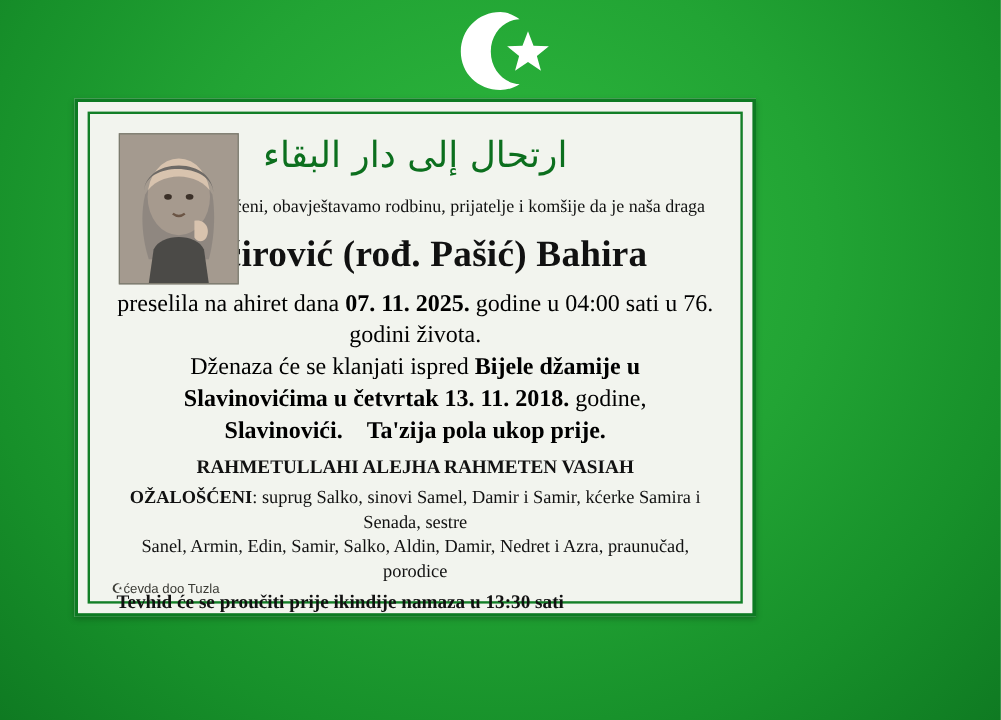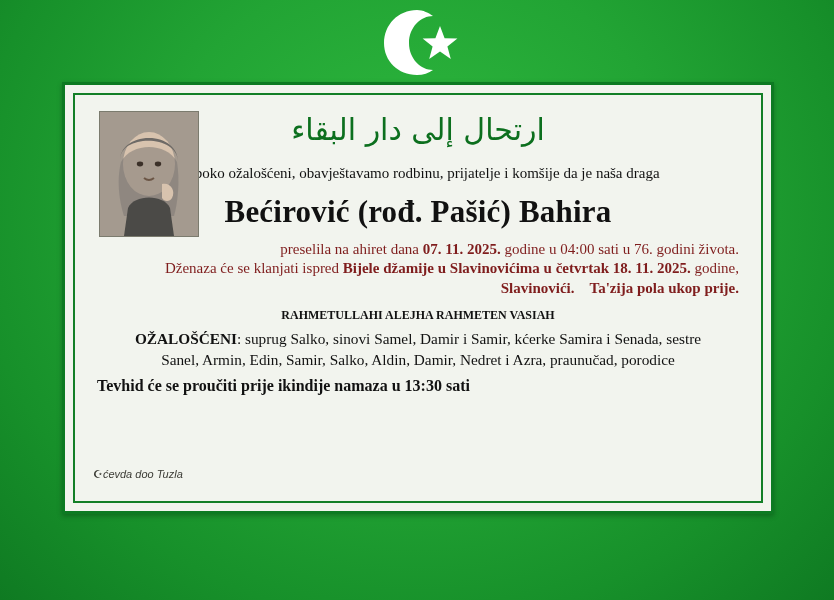--- a/index.html
+++ b/index.html
@@ -25,21 +25,21 @@
     top: 6px;
     left: 50%;
     transform: translateX(-50%);
     width: 110px;
     height: 72px;
   }
   .card {
     position: absolute;
     left: 62px;
     top: 82px;
-    width: 712px;
+    width: 568px;
     height: 432px;
     background: #f2f4ee;
     border: 3px solid #0d7a22;
     box-shadow: 0 2px 5px rgba(0,0,0,0.25);
     box-sizing: border-box;
   }
   .card-inner {
     position: absolute;
     left: 8px;
     top: 8px;
@@ -78,29 +78,29 @@
   }
   .name {
     text-align: center;
     font-size: 31px;
     font-weight: bold;
     color: #111;
     margin: 12px 0 10px 0;
     letter-spacing: 0.2px;
   }
   .body-block {
-    text-align: right;
-    font-size: 15px;
-    color: #7f1d1d;
+    text-align: center;
+    font-size: 20px;
+    color: #000000;
     line-height: 1.33;
   }
   .body-block .b { font-weight: bold; }
   .rahmet {
     text-align: center;
-    font-size: 12px;
+    font-size: 16px;
     font-weight: bold;
     color: #111;
     margin: 9px 0 6px 0;
   }
   .family {
     text-align: center;
     font-size: 15.3px;
     color: #111;
     line-height: 1.33;
   }
@@ -108,25 +108,24 @@
   .tevhid {
     text-align: left;
     font-size: 16px;
     font-weight: bold;
     color: #111;
     margin-top: 7px;
   }
   .footer {
     position: absolute;
     left: 18px;
-    bottom: 20px;
+    bottom: 4px;
     font-size: 11px;
     color: #3b3b35;
     font-family: "Liberation Sans", sans-serif;
-    font-style: italic;
   }
   .footer .mark {
     font-family: "DejaVu Sans", sans-serif;
   }
 </style>
 </head>
 <body>
 
 <div class="poster">
 
@@ -156,21 +155,21 @@
       </div>
 
       <div class="arabic">ارتحال إلى دار البقاء</div>
 
       <div class="lede">Duboko ožalošćeni, obavještavamo rodbinu, prijatelje i komšije da je naša draga</div>
 
       <div class="name">Bećirović (rođ. Pašić) Bahira</div>
 
       <div class="body-block">
         <div><span>preselila na ahiret dana </span><span class="b">07. 11. 2025.</span><span> godine u 04:00 sati u 76. godini života.</span></div>
-        <div><span>Dženaza će se klanjati ispred </span><span class="b">Bijele džamije u Slavinovićima u četvrtak 18. 11. 2025.</span><span> godine,</span></div>
+        <div><span>Dženaza će se klanjati ispred </span><span class="b">Bijele džamije u Slavinovićima u četvrtak 13. 11. 2018.</span><span> godine,</span></div>
         <div><span class="b">Slavinovići.</span>&nbsp;&nbsp;&nbsp;&nbsp;<span class="b">Ta'zija pola ukop prije.</span></div>
       </div>
 
       <div class="rahmet">RAHMETULLAHI ALEJHA RAHMETEN VASIAH</div>
 
       <div class="family">
         <div><span class="b">OŽALOŠĆENI</span><span>: suprug Salko, sinovi Samel, Damir i Samir, kćerke Samira i Senada, sestre</span></div>
         <div>Sanel, Armin, Edin, Samir, Salko, Aldin, Damir, Nedret i Azra, praunučad, porodice</div>
       </div>
 

